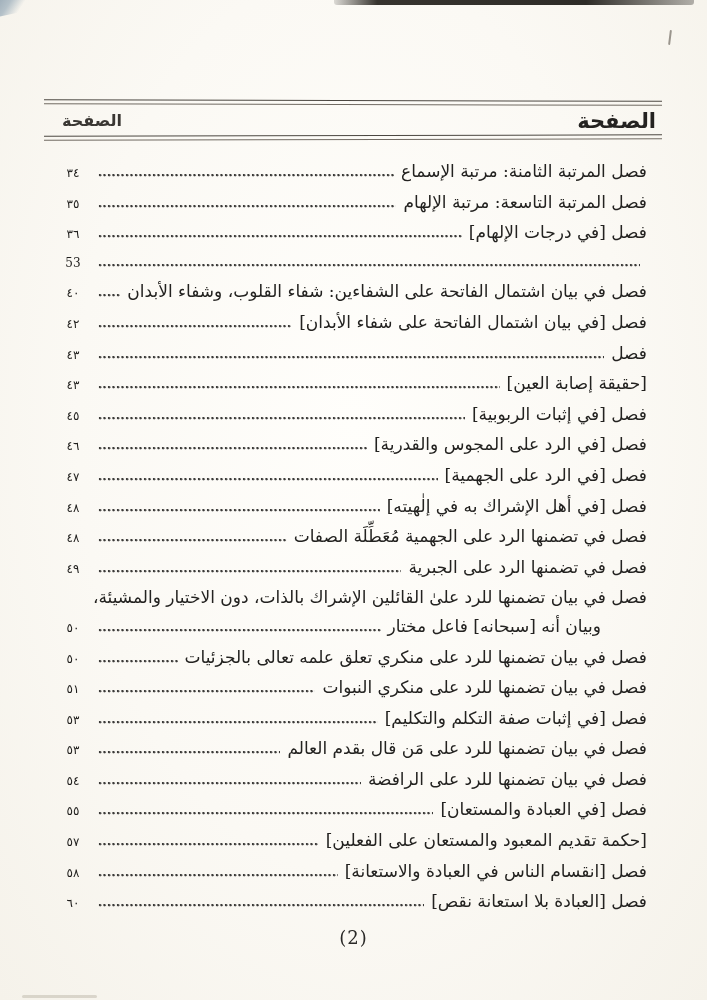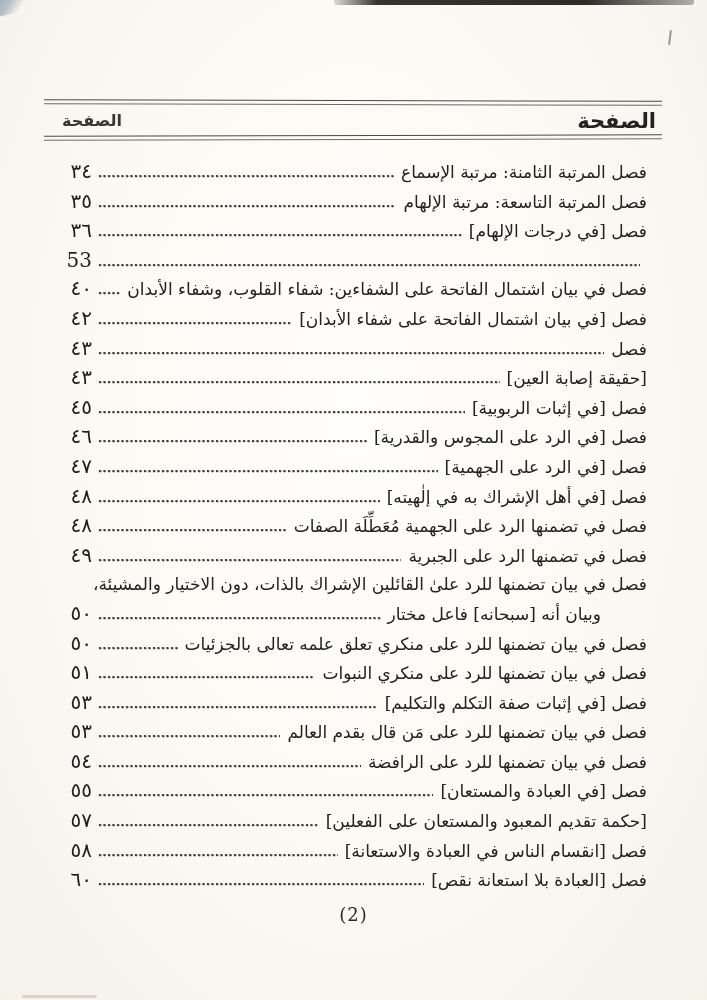--- a/index.html
+++ b/index.html
@@ -80,22 +80,22 @@
     position: relative;
     top: 2px;
     margin: 0 7px 0 6px;
     background-image: radial-gradient(circle at 2px 3.2px, #3b3a38 1.05px, rgba(0,0,0,0) 1.5px);
     background-size: 4.5px 7px;
     background-repeat: repeat-x;
   }
   .pagenum {
     flex: 0 0 38px;
     direction: ltr;
-    text-align: right;
-    font-size: 20px;
+    text-align: center;
+    font-size: 12px;
     color: #1f1e1c;
   }
 
   
   .footer {
     margin-top: 9px;
     text-align: center;
     font-size: 18px;
     color: #2a2927;
     letter-spacing: 1px;

